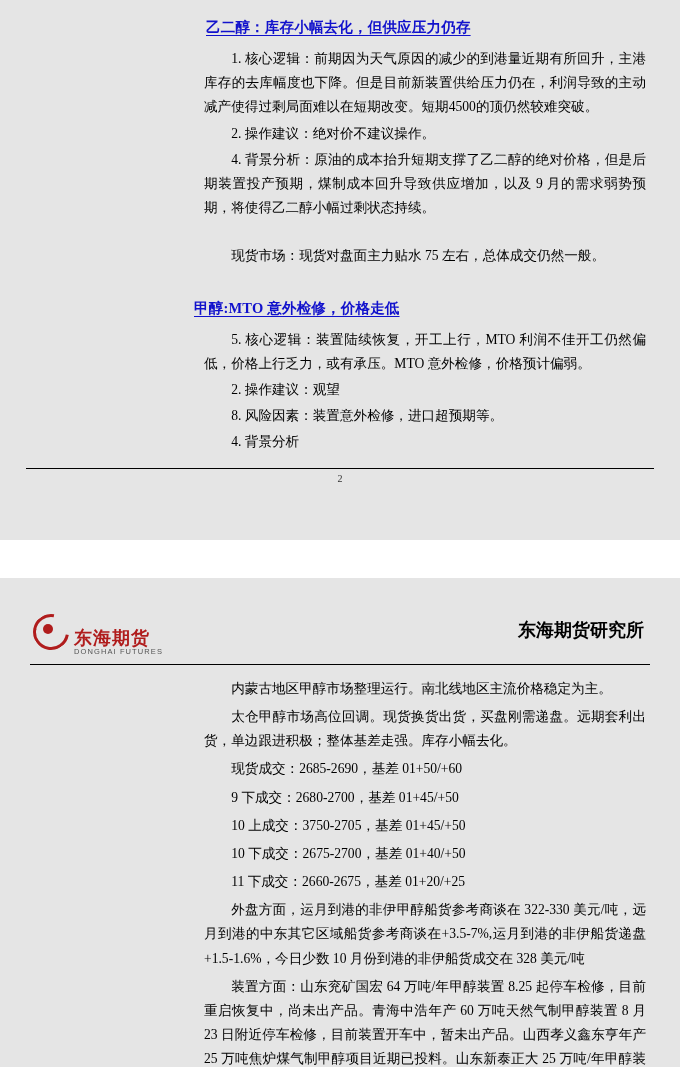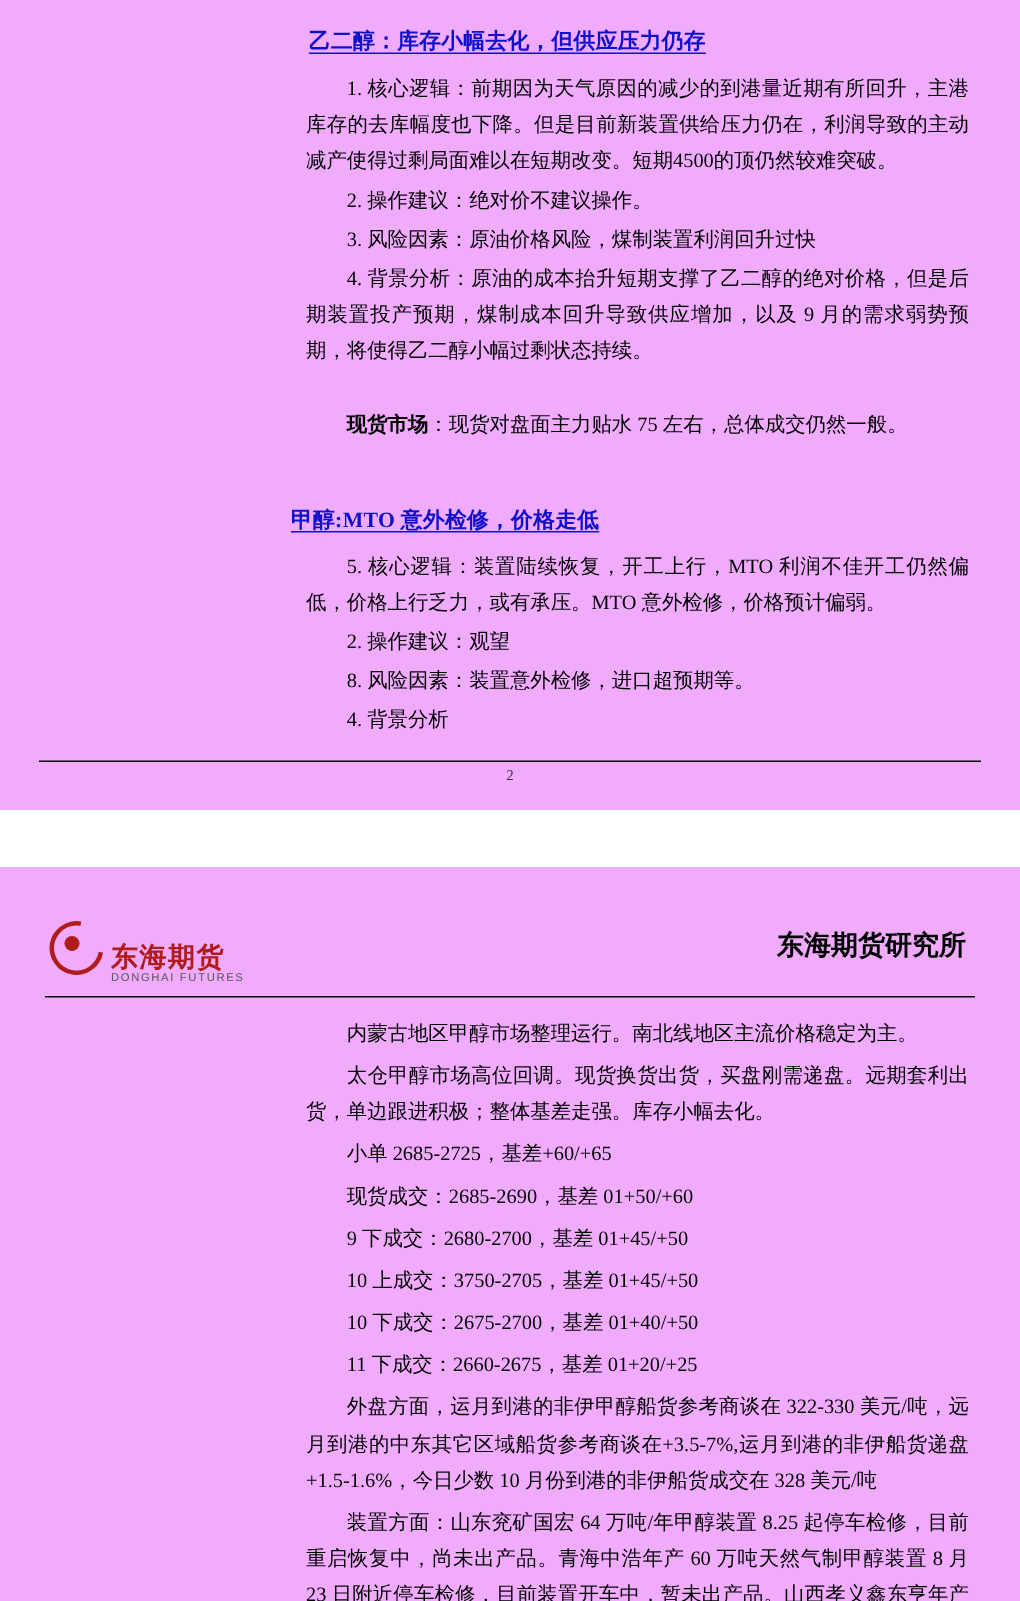--- a/index.html
+++ b/index.html
@@ -9,21 +9,21 @@
   }
   body {
     width: 680px;
     font-family: "Liberation Serif", "DejaVu Serif", serif;
     color: #000000;
   }
   .page {
     width: 680px;
     box-sizing: border-box;
     position: relative;
-    background: #f0abfc;
+    background: #e5e5e5;
   }
   .page-one {
     height: 540px;
     padding: 18px 26px 0 26px;
   }
   .gap {
     height: 38px;
     background: #ffffff;
   }
   .page-two {
@@ -36,21 +36,21 @@
     font-weight: bold;
     font-size: 14.5px;
     text-decoration: underline;
     text-underline-offset: 3px;
     margin: 0 0 10px 0;
     padding-left: 180px;
     letter-spacing: 0.2px;
   }
   .section-title.second {
     padding-left: 168px;
-    margin-top: 42px;
+    margin-top: 30px;
   }
 
   .para {
     font-size: 13.6px;
     line-height: 1.78;
     margin: 0 0 2px 0;
     text-indent: 2em;
     text-align: justify;
     padding-left: 178px;
     text-indent: 0;
@@ -59,21 +59,21 @@
     padding-left: 178px;
     padding-right: 8px;
   }
   .body-block .para {
     padding-left: 0;
   }
   .indent2 {
     text-indent: 2em;
   }
   .lead {
-    font-weight: bold;
+    font-weight: normal;
   }
   .spacer-md { height: 22px; }
 
   .rule {
     border: none;
     border-top: 1px solid #000000;
     margin: 14px 0 4px 0;
   }
   .page-number {
     text-align: center;
@@ -151,21 +151,20 @@
 </head>
 <body>
 
 <div class="page page-one">
 
   <h2 class="section-title">乙二醇：库存小幅去化，但供应压力仍存</h2>
 
   <div class="body-block">
     <p class="para indent2">1. 核心逻辑：前期因为天气原因的减少的到港量近期有所回升，主港库存的去库幅度也下降。但是目前新装置供给压力仍在，利润导致的主动减产使得过剩局面难以在短期改变。短期4500的顶仍然较难突破。</p>
     <p class="para indent2">2. 操作建议：绝对价不建议操作。</p>
-    <p class="para indent2">3. 风险因素：原油价格风险，煤制装置利润回升过快</p>
     <p class="para indent2">4. 背景分析：原油的成本抬升短期支撑了乙二醇的绝对价格，但是后期装置投产预期，煤制成本回升导致供应增加，以及 9 月的需求弱势预期，将使得乙二醇小幅过剩状态持续。</p>
 
     <div class="spacer-md"></div>
 
     <p class="para indent2"><span class="lead">现货市场</span><span>：现货对盘面主力贴水 75 左右，总体成交仍然一般。</span></p>
   </div>
 
   <h2 class="section-title second">甲醇:MTO 意外检修，价格走低</h2>
 
   <div class="body-block">
@@ -194,21 +193,20 @@
         <div class="brand-en">DONGHAI FUTURES</div>
       </div>
     </div>
     <div class="pg2-org">东海期货研究所</div>
   </div>
   <hr class="pg2-rule">
 
   <div class="body-block quote-list">
     <p class="para indent2">内蒙古地区甲醇市场整理运行。南北线地区主流价格稳定为主。</p>
     <p class="para indent2">太仓甲醇市场高位回调。现货换货出货，买盘刚需递盘。远期套利出货，单边跟进积极；整体基差走强。库存小幅去化。</p>
-    <p class="para indent2">小单 2685-2725，基差+60/+65</p>
     <p class="para indent2">现货成交：2685-2690，基差 01+50/+60</p>
     <p class="para indent2">9 下成交：2680-2700，基差 01+45/+50</p>
     <p class="para indent2">10 上成交：3750-2705，基差 01+45/+50</p>
     <p class="para indent2">10 下成交：2675-2700，基差 01+40/+50</p>
     <p class="para indent2">11 下成交：2660-2675，基差 01+20/+25</p>
     <p class="para indent2">外盘方面，运月到港的非伊甲醇船货参考商谈在 322-330 美元/吨，远月到港的中东其它区域船货参考商谈在+3.5-7%,运月到港的非伊船货递盘+1.5-1.6%，今日少数 10 月份到港的非伊船货成交在 328 美元/吨</p>
     <p class="para indent2">装置方面：山东兖矿国宏 64 万吨/年甲醇装置 8.25 起停车检修，目前重启恢复中，尚未出产品。青海中浩年产 60 万吨天然气制甲醇装置 8 月 23 日附近停车检修，目前装置开车中，暂未出产品。山西孝义鑫东亨年产 25 万吨焦炉煤气制甲醇项目近期已投料。山东新泰正大 25 万吨/年甲醇装置于 9.12 晚停车检修，现已恢复正常，日产量 650 吨左右</p>
   </div>
 </div>
 

